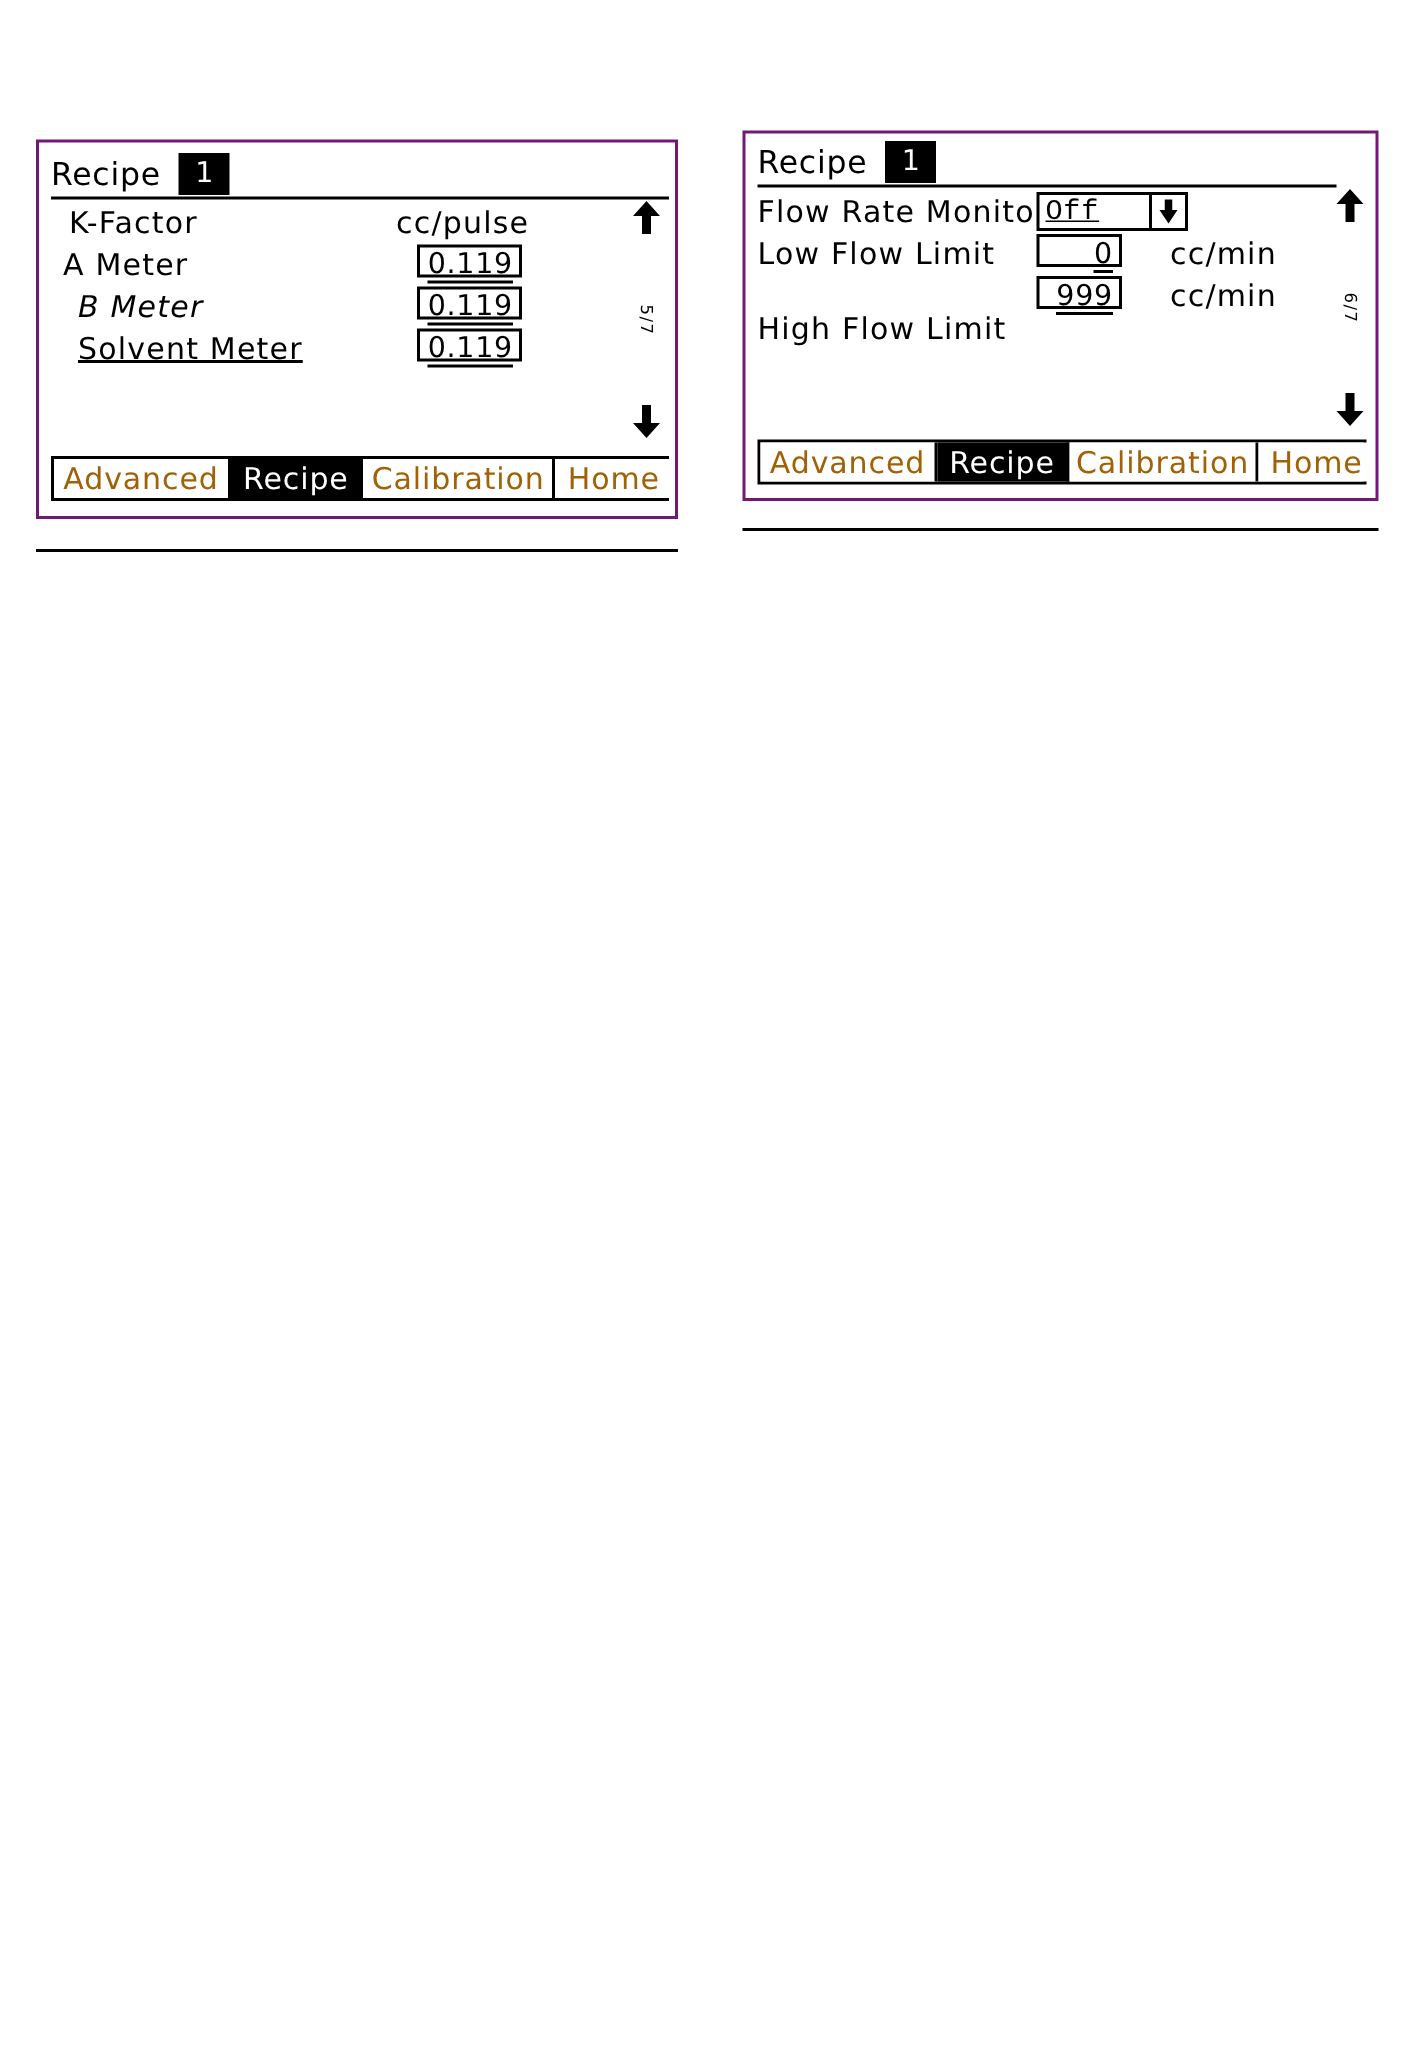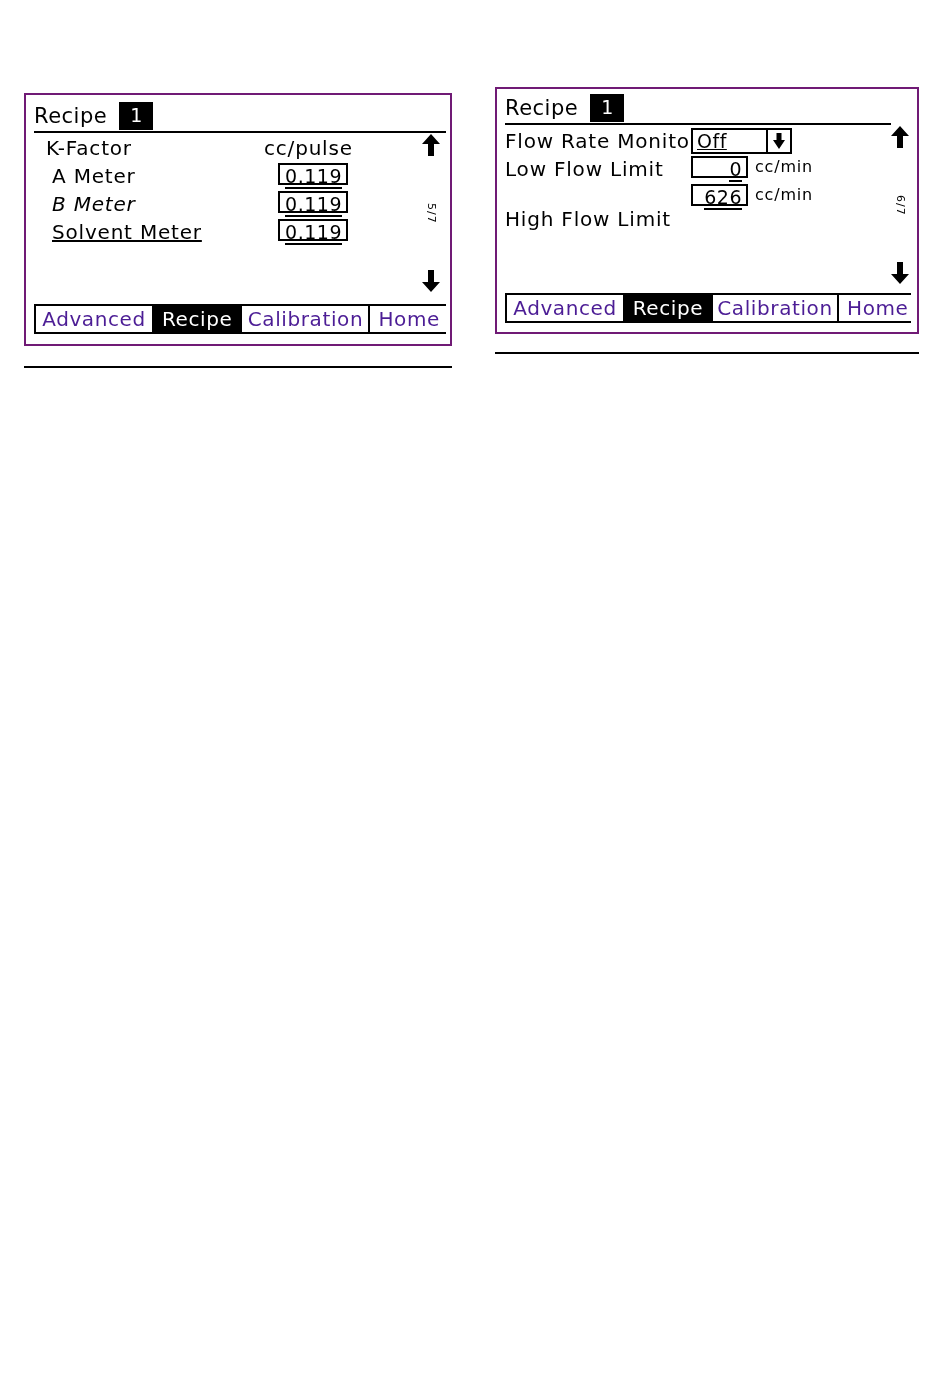--- a/index.html
+++ b/index.html
@@ -83,40 +83,42 @@
     border-bottom: 2px solid #000;
   }
 
   .dropdown {
     display: flex;
     align-items: stretch;
     border: 2px solid #000;
     box-sizing: border-box;
     height: 26px;
     background: #fff;
+    font-family: Liberation Mono, monospace;
   }
   .dropdown-value {
     flex: 1;
     font-size: 19px;
     line-height: 22px;
     padding: 0 4px;
     text-decoration: underline;
     letter-spacing: 0.5px;
   }
   .dropdown-arrow {
     width: 22px;
     border-left: 2px solid #000;
     display: flex;
     align-items: center;
     justify-content: center;
   }
 
   .units {
-    font-size: 16px;
+    font-size: 20px;
     letter-spacing: 0.8px;
+    margin-left: 25px;
   }
 
   
   .scroll-col {
     position: absolute;
     width: 26px;
     display: flex;
     flex-direction: column;
     align-items: center;
     justify-content: space-between;
@@ -141,21 +143,21 @@
   }
   .tab {
     display: flex;
     align-items: center;
     justify-content: center;
     font-size: 20px;
     letter-spacing: 0.6px;
     padding: 0 8px;
     border-right: 2px solid #000;
     box-sizing: border-box;
-    color: #4c1d95;
+    color: #a16207;
     background: #fff;
   }
   .tab:last-child { border-right: none; }
   .tab.active {
     background: #000;
     color: #fff;
   }
 
   .hrule {
     position: absolute;
@@ -174,21 +176,21 @@
   </div>
   <div class="title-rule" style="left:8px; top:36px; width:412px;"></div>
 
   <div class="row" style="left:8px; top:41px;margin-left:12px;">
     <span>K-Factor</span>
   </div>
   <div class="row" style="left:238px; top:41px;">
     <span>cc/pulse</span>
   </div>
 
-  <div class="row" style="left:26px; top:69px;">
+  <div class="row" style="left:16px; top:69px;">
     <span>A Meter</span>
   </div>
   <div class="field-box" style="position:absolute; left:252px; top:68px; width:70px;">
     <span class="field-underline">0.119</span>
   </div>
 
   <div class="row" style="left:26px; top:97px;font-style:italic;">
     <span>B Meter</span>
   </div>
   <div class="field-box" style="position:absolute; left:252px; top:96px; width:70px;">
@@ -261,21 +263,21 @@
     <span class="field-underline">0</span>
   </div>
   <div class="row units" style="left:258px; top:68px;">
     <span>cc/min</span>
   </div>
 
   <div class="row" style="left:8px; top:96px;margin-top:22px;">
     <span>High Flow Limit</span>
   </div>
   <div class="field-box" style="position:absolute; left:194px; top:95px; width:57px;">
-    <span class="field-underline">626</span>
+    <span class="field-underline">999</span>
   </div>
   <div class="row units" style="left:258px; top:96px;">
     <span>cc/min</span>
   </div>
 
   <div class="scroll-col" style="left:390px; top:36px; height:160px;">
     <span style="line-height:0;">
       <svg width="22" height="24" viewBox="0 0 22 24" aria-hidden="true">
         <polygon points="11,1 20,11 14,11 14,23 8,23 8,11 2,11" fill="#000"></polygon>
       </svg>

